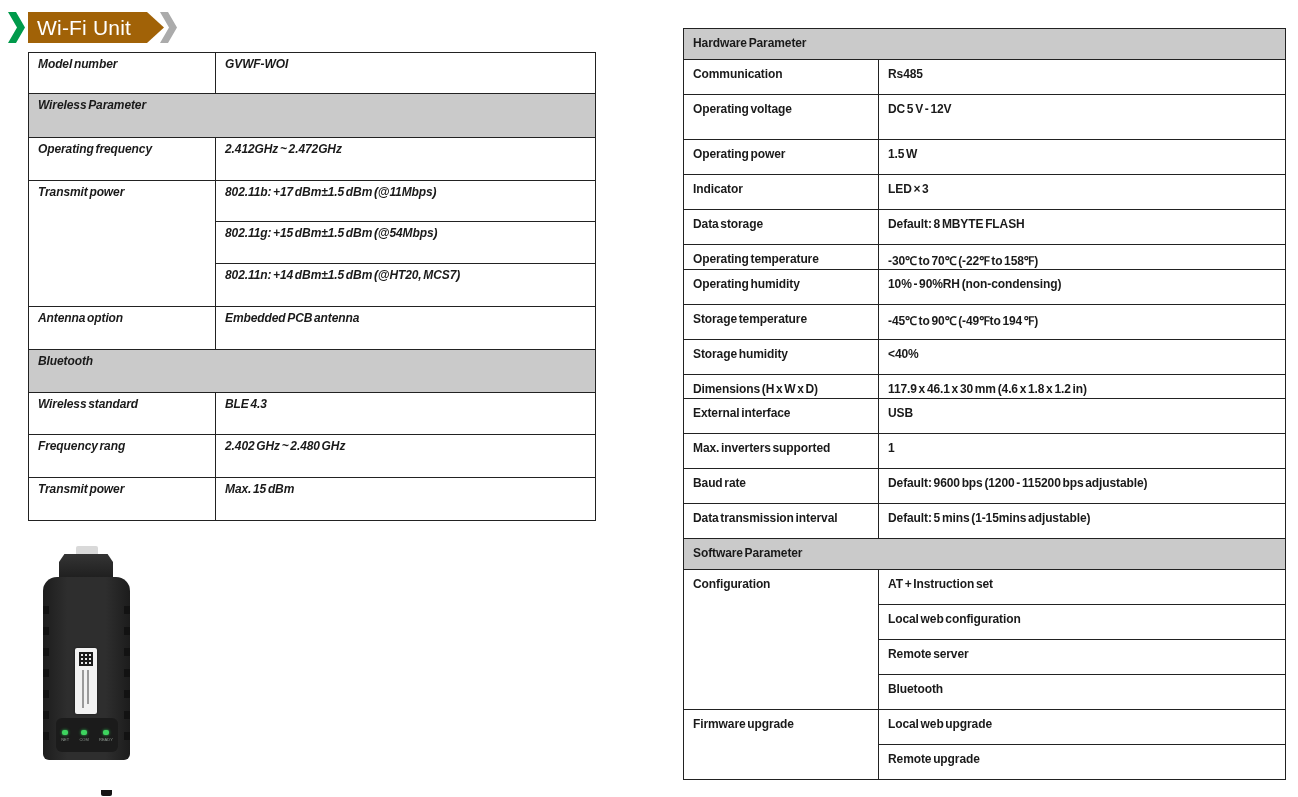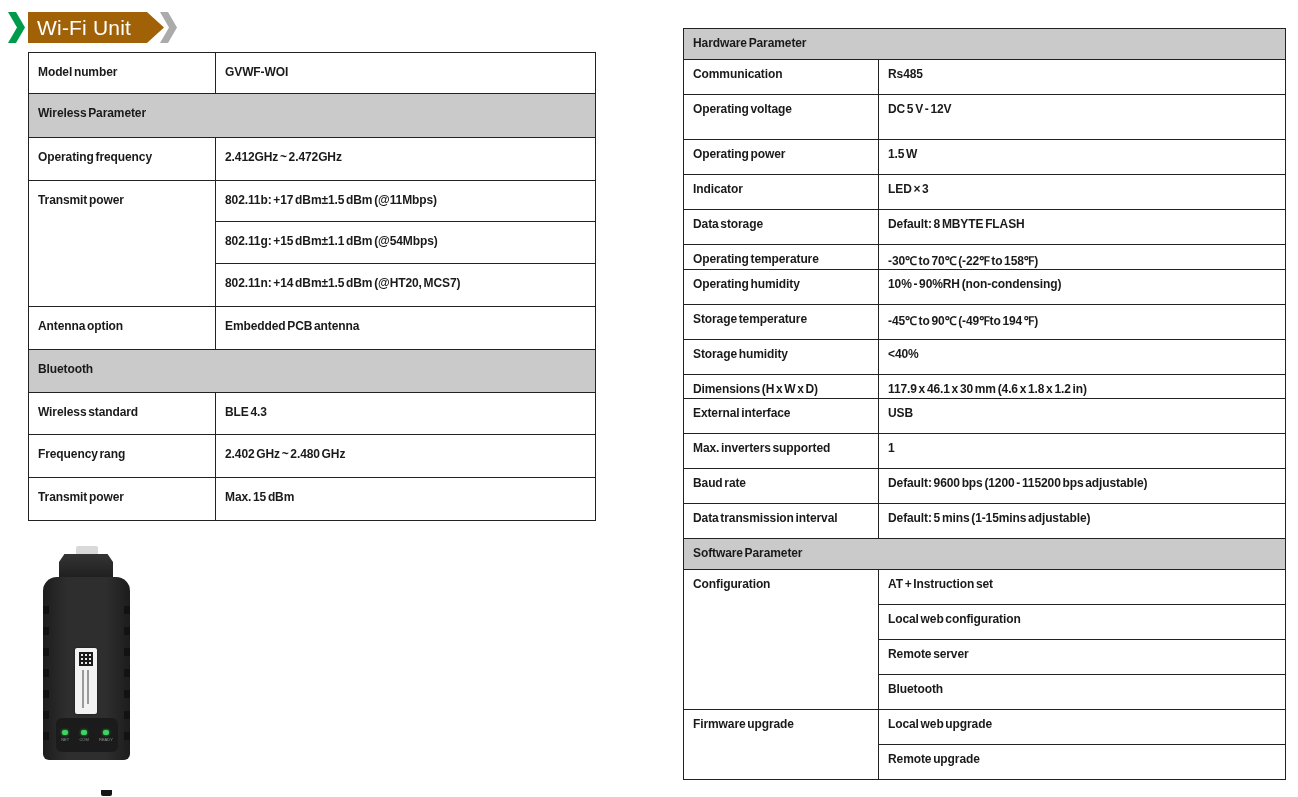--- a/index.html
+++ b/index.html
@@ -27,21 +27,21 @@
   table.spec { border-collapse:collapse; table-layout:fixed; position:absolute;border-radius:10px; }
   table.spec td {
     border:1px solid #222222; vertical-align:top;
     font-size:12px; font-weight:700; color:#1a1a1a;
     padding:7px 6px 0 9px; word-spacing:-1.5px; letter-spacing:-0.1px;
     overflow:hidden; white-space:nowrap;
   }
   td.section { background:#cacaca; }
   #left-table  { left:28px;  top:52px; width:567px; }
   #right-table { left:683px; top:28px; width:602px; }
-  #left-table td { padding-top:12px; }
+  #left-table td { padding-top:4px;font-style:italic; }
 
   
   .device { position:absolute; left:42px; top:546px; width:90px; height:218px; }
   .usb-tip { position:absolute; left:34px; top:0; width:22px; height:11px;
              background:#d9d9d9; border-radius:2px 2px 0 0; }
   .nut { position:absolute; left:17px; top:8px; width:54px; height:25px;
          background:linear-gradient(180deg,#343434,#1e1e1e);
          clip-path:polygon(10% 0, 90% 0, 100% 32%, 100% 100%, 0 100%, 0 32%); }
   .body { position:absolute; left:1px; top:31px; width:87px; height:183px;
           background:linear-gradient(90deg,#1d1d1d,#2e2e2e 28%,#2e2e2e 72%,#1c1c1c);
@@ -95,21 +95,21 @@
     </tr>
     <tr style="height:43px">
       <td>Operating frequency</td>
       <td>2.412GHz ~ 2.472GHz</td>
     </tr>
     <tr style="height:41px">
       <td rowspan="3">Transmit power</td>
       <td>802.11b: +17 dBm±1.5 dBm (@11Mbps)</td>
     </tr>
     <tr style="height:42px">
-      <td>802.11g: +15 dBm±1.1 dBm (@54Mbps)</td>
+      <td>802.11g: +15 dBm±1.5 dBm (@54Mbps)</td>
     </tr>
     <tr style="height:43px">
       <td>802.11n: +14 dBm±1.5 dBm (@HT20, MCS7)</td>
     </tr>
     <tr style="height:43px">
       <td>Antenna option</td>
       <td>Embedded PCB antenna</td>
     </tr>
     <tr style="height:43px">
       <td colspan="2" class="section">Bluetooth</td>

